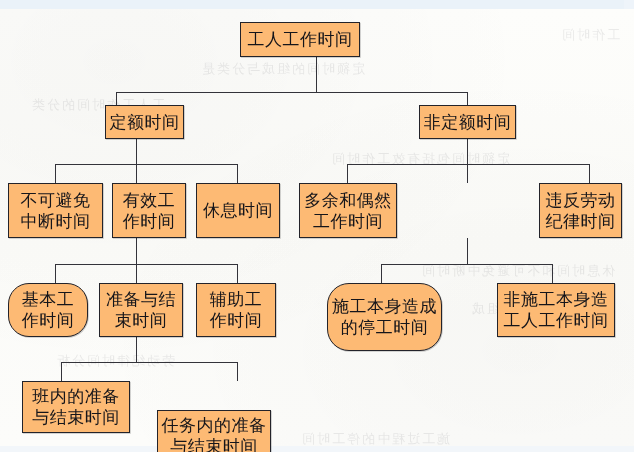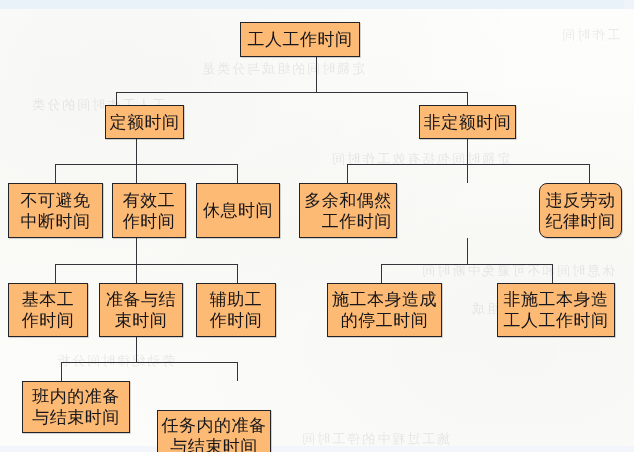--- a/index.html
+++ b/index.html
@@ -144,47 +144,47 @@
 
   <div class="node" style="left:112px; top:183px; width:74px; height:55px;">
     <span class="txt">有效工
 作时间</span>
   </div>
 
   <div class="node" style="left:196px; top:183px; width:84px; height:55px;">
     <span class="txt">休息时间</span>
   </div>
 
-  <div class="node" style="left:299px; top:183px; width:98px; height:55px;text-align:right;">
+  <div class="node" style="left:299px; top:183px; width:98px; height:55px;">
     <span class="txt">多余和偶然
 工作时间</span>
   </div>
 
 
-  <div class="node" style="left:539px; top:183px; width:83px; height:55px;border-radius:8px;">
+  <div class="node" style="left:539px; top:183px; width:83px; height:55px;">
     <span class="txt">违反劳动
 纪律时间</span>
   </div>
 
-  <div class="node" style="left:8px; top:283px; width:80px; height:54px;">
+  <div class="node" style="left:8px; top:283px; width:80px; height:54px;border-radius:21px;">
     <span class="txt">基本工
 作时间</span>
   </div>
 
   <div class="node" style="left:99px; top:283px; width:84px; height:54px;align-items:center;">
     <span class="txt">准备与结
 束时间</span>
   </div>
 
   <div class="node" style="left:196px; top:283px; width:80px; height:54px;">
     <span class="txt">辅助工
 作时间</span>
   </div>
 
-  <div class="node" style="left:327px; top:283px; width:115px; height:54px;">
+  <div class="node" style="left:327px; top:283px; width:115px; height:68px;border-radius:22px;">
     <span class="txt">施工本身造成
 的停工时间</span>
   </div>
 
   <div class="node" style="left:497px; top:283px; width:118px; height:54px;">
     <span class="txt">非施工本身造
 工人工作时间</span>
   </div>
 
   <div class="node" style="left:22px; top:381px; width:108px; height:52px;">

